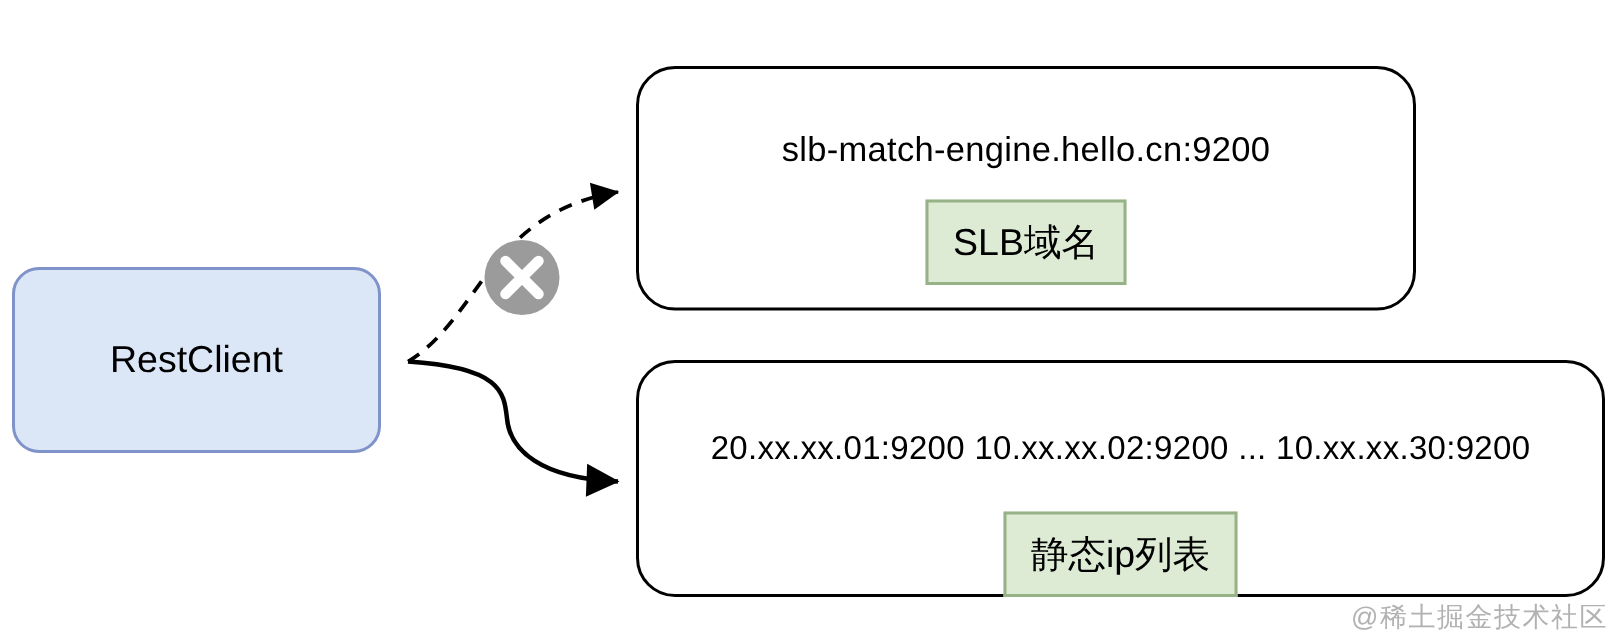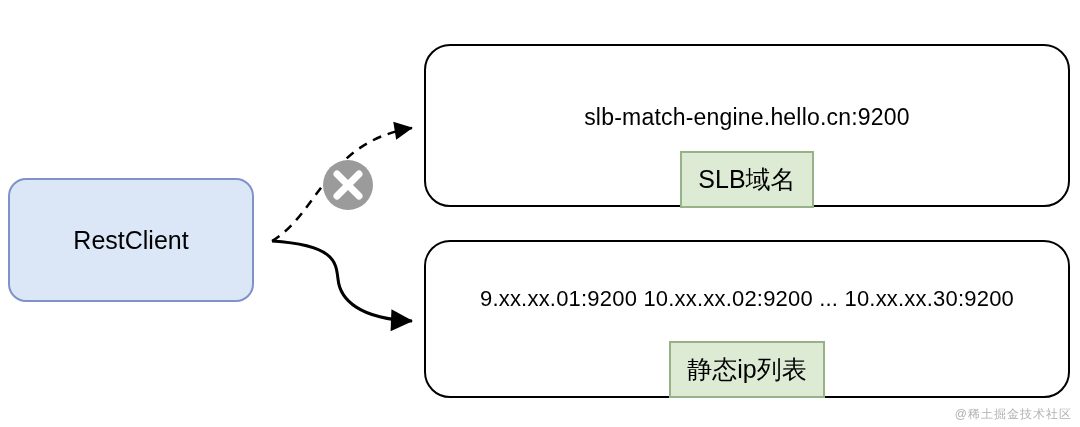--- a/index.html
+++ b/index.html
@@ -43,22 +43,22 @@
     width: 246px; height: 124px;
     background: var(--client-fill);
     border: 2px solid var(--client-border);
     border-radius: 18px;
     justify-content: center;
     font-size: 25px;
     color: #000;
   }
   .slb-node {
     left: 424px; top: 44px;
-    width: 646px; height: 163px;
-    padding-top: 58px;
+    width: 520px; height: 163px;
+    padding-top: 40px;
   }
   .ip-node {
     left: 424px; top: 240px;
     width: 646px; height: 158px;
     padding-top: 44px;
   }
   .node-address {
     font-size: 23px;
     color: #000;
     white-space: nowrap;
@@ -72,21 +72,21 @@
     padding: 10px 16px;
     font-size: 25px;
     color: #000;
     white-space: nowrap;
   }
   .ip-node .tag { margin-top: 29px; }
   .watermark {
     position: absolute;
     right: 8px;
     bottom: 4px;
-    font-size: 12px;
+    font-size: 18px;
     color: var(--watermark);
     letter-spacing: 1px;
   }
 </style>
 </head>
 <body>
 
 <div class="canvas">
 
   <svg class="connector-layer" viewBox="0 0 1080 427" xmlns="http://www.w3.org/2000/svg">
@@ -107,19 +107,19 @@
   <div class="node client-node">
     <span>RestClient</span>
   </div>
 
   <div class="node slb-node">
     <span class="node-address">slb-match-engine.hello.cn:9200</span>
     <span class="tag">SLB域名</span>
   </div>
 
   <div class="node ip-node">
-    <span class="node-address">9.xx.xx.01:9200 10.xx.xx.02:9200 ... 10.xx.xx.30:9200</span>
+    <span class="node-address">20.xx.xx.01:9200 10.xx.xx.02:9200 ... 10.xx.xx.30:9200</span>
     <span class="tag">静态ip列表</span>
   </div>
 
   <div class="watermark">@稀土掘金技术社区</div>
 
 </div>
 
 </body></html>

